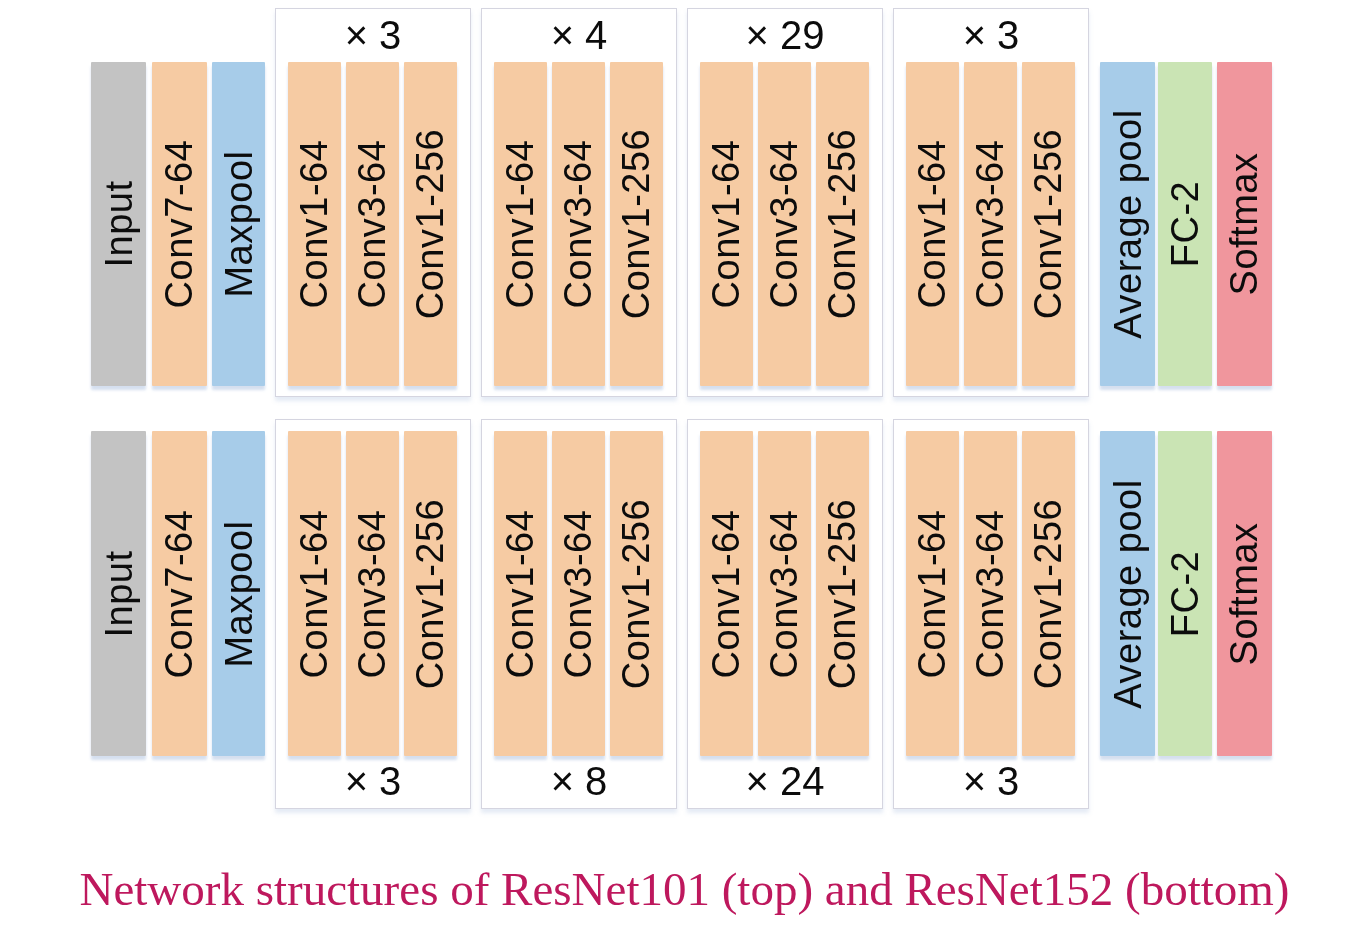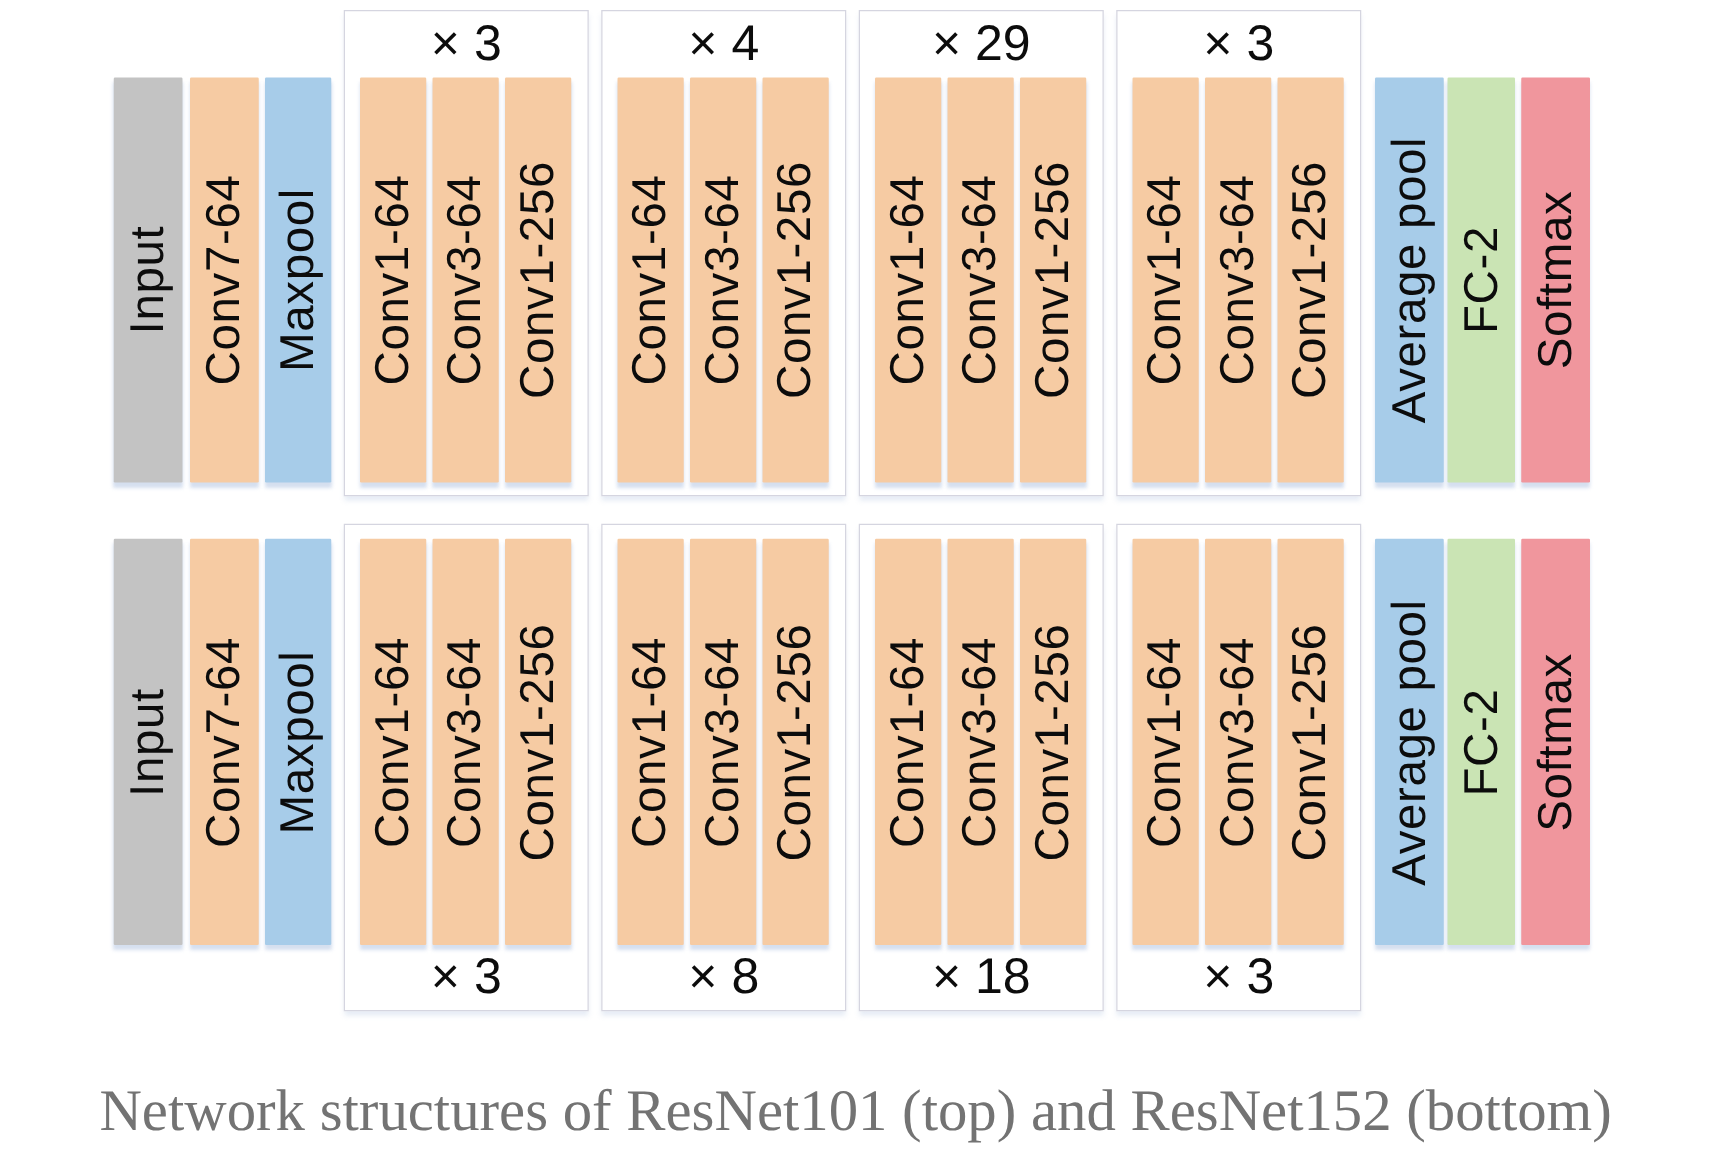--- a/index.html
+++ b/index.html
@@ -53,21 +53,21 @@
   .row1 .mult{top:4px;}
   .row2 .mult{bottom:4px;}
   
   .caption{
     position:absolute;
     top:862px;left:0;width:100%;
     text-align:center;
     font-family:"Liberation Serif",serif;
     font-size:47px;
     font-weight:400;
-    color:#737373;
+    color:#be185d;
     white-space:nowrap;
   }
 </style>
 </head>
 <body>
 
 <div class="page">
 
   <section class="net row1">
 
@@ -157,21 +157,21 @@
       <span class="vlabel">Maxpool</span>
     </div>
 
     <div class="gbox" style="left:275px">
       <div class="mult">× 3</div>
     </div>
     <div class="gbox" style="left:481px">
       <div class="mult">× 8</div>
     </div>
     <div class="gbox" style="left:687px">
-      <div class="mult">× 18</div>
+      <div class="mult">× 24</div>
     </div>
     <div class="gbox" style="left:893px">
       <div class="mult">× 3</div>
     </div>
 
     <div class="bar slim" style="left: 288px; background-color: rgb(246, 203, 163);">
       <span class="vlabel">Conv1-64</span>
     </div>
     <div class="bar slim" style="left: 346px; background-color: rgb(246, 203, 163);">
       <span class="vlabel">Conv3-64</span>

